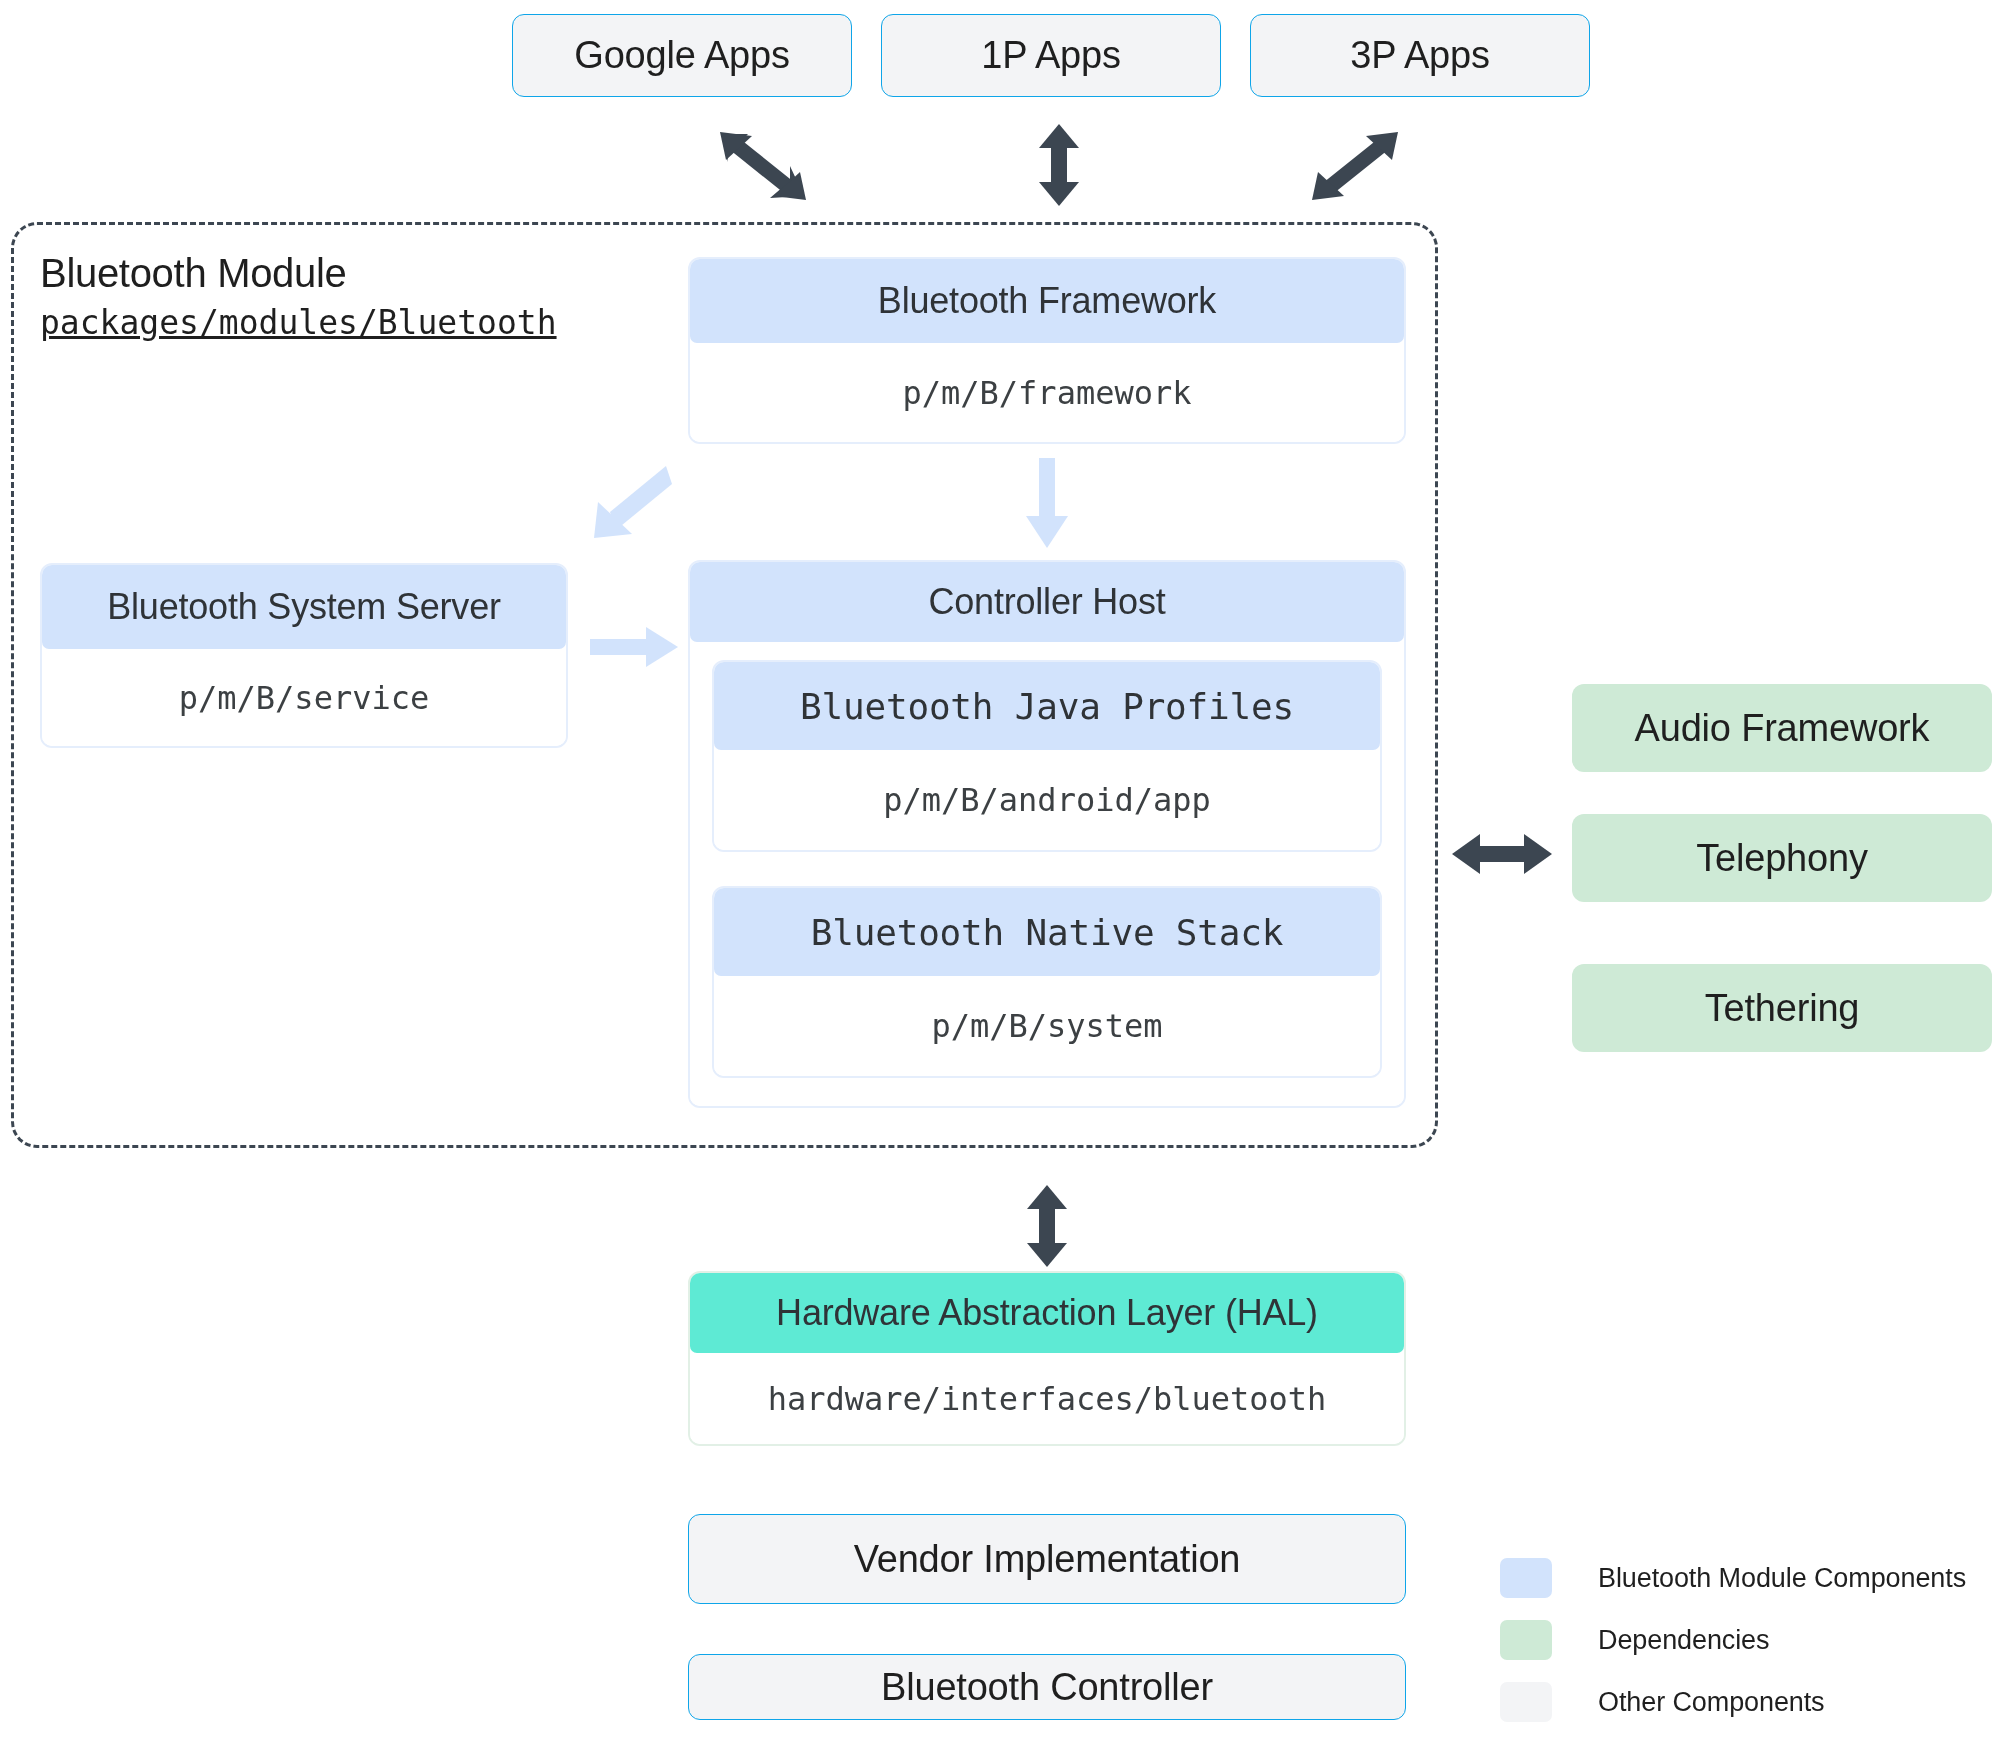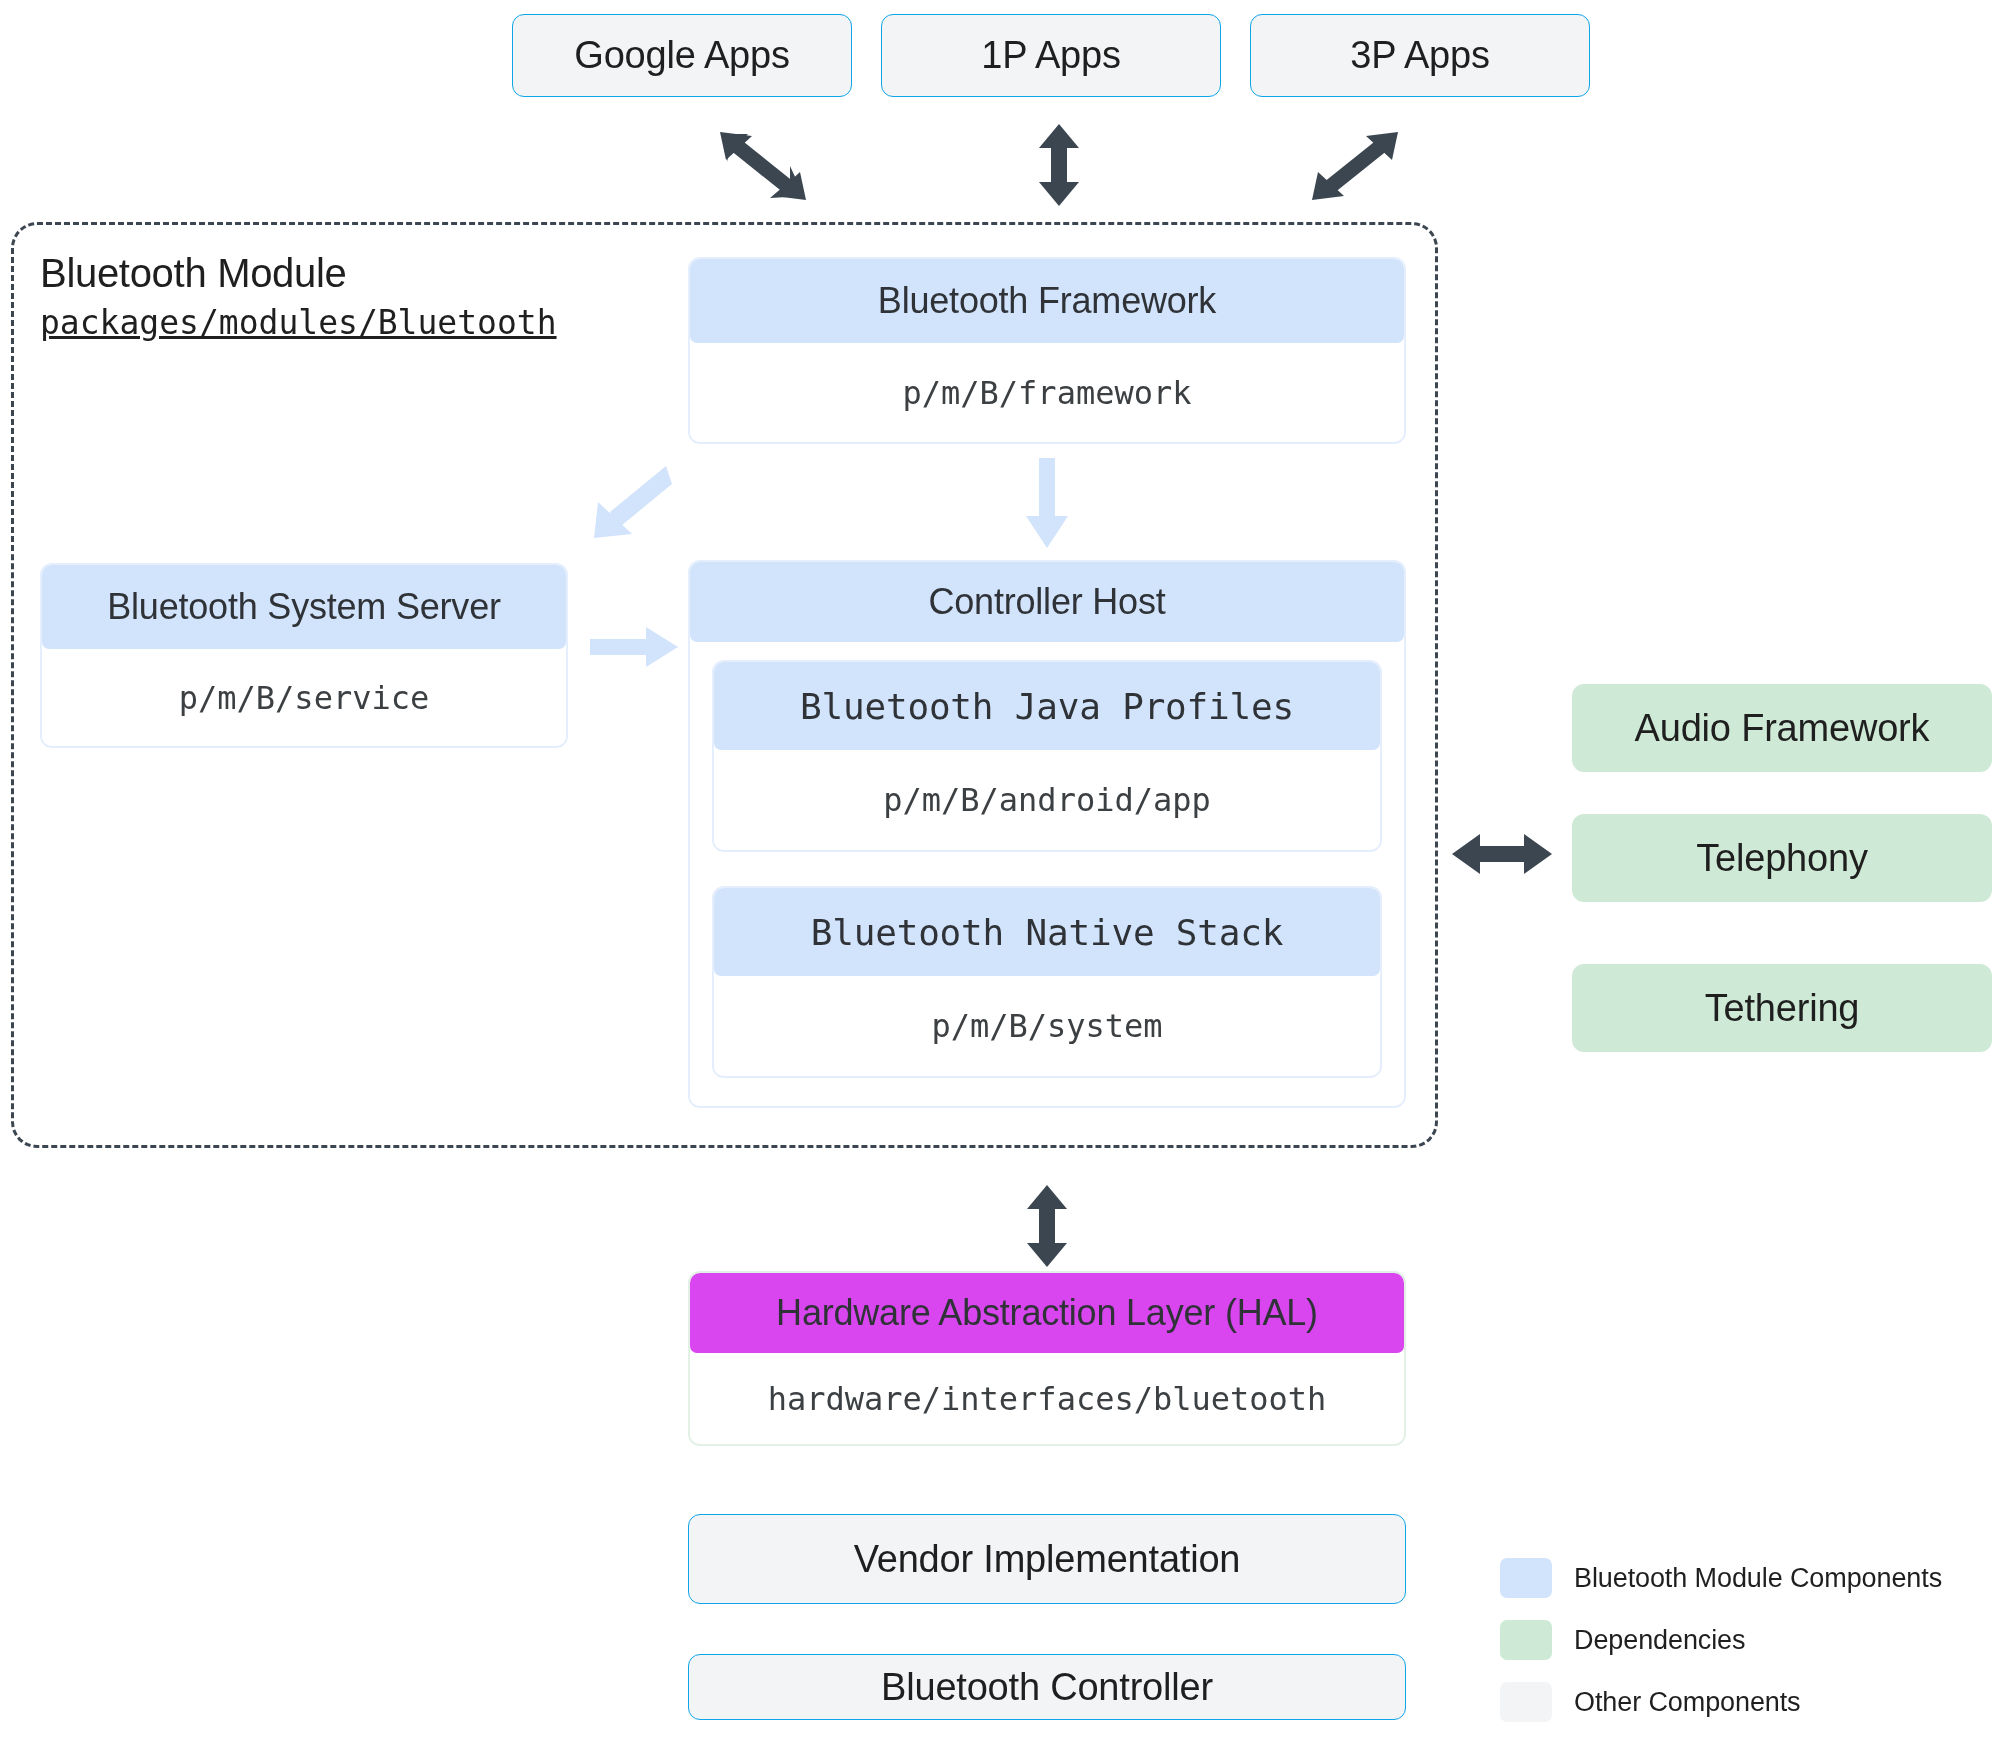--- a/index.html
+++ b/index.html
@@ -64,21 +64,21 @@
     font-size: 32px;
     display: flex;
     align-items: center;
     justify-content: center;
     flex: 1;
   }
   .card.green {
     border-color: #e2f0e6;
   }
   .card.green .card-head {
-    background: #d946ef;
+    background: #5eead4;
     color: #2f3337;
   }
 
   
   .green-box {
     background: #ceead6;
     border-radius: 12px;
     display: flex;
     align-items: center;
     justify-content: center;
@@ -128,20 +128,21 @@
     width: 52px;
     height: 40px;
     border-radius: 7px;
     flex: none;
   }
   .legend-label {
     font-size: 27px;
     color: #1f1f1f;
     white-space: nowrap;
     letter-spacing: -0.1px;
+    margin-left: 24px;
   }
 </style>
 </head>
 <body>
 
 <div id="canvas">
 
   <div class="node plain-box" style="left:512px; top:14px; width:340px; height:83px;">
     <span>Google Apps</span>
   </div>

